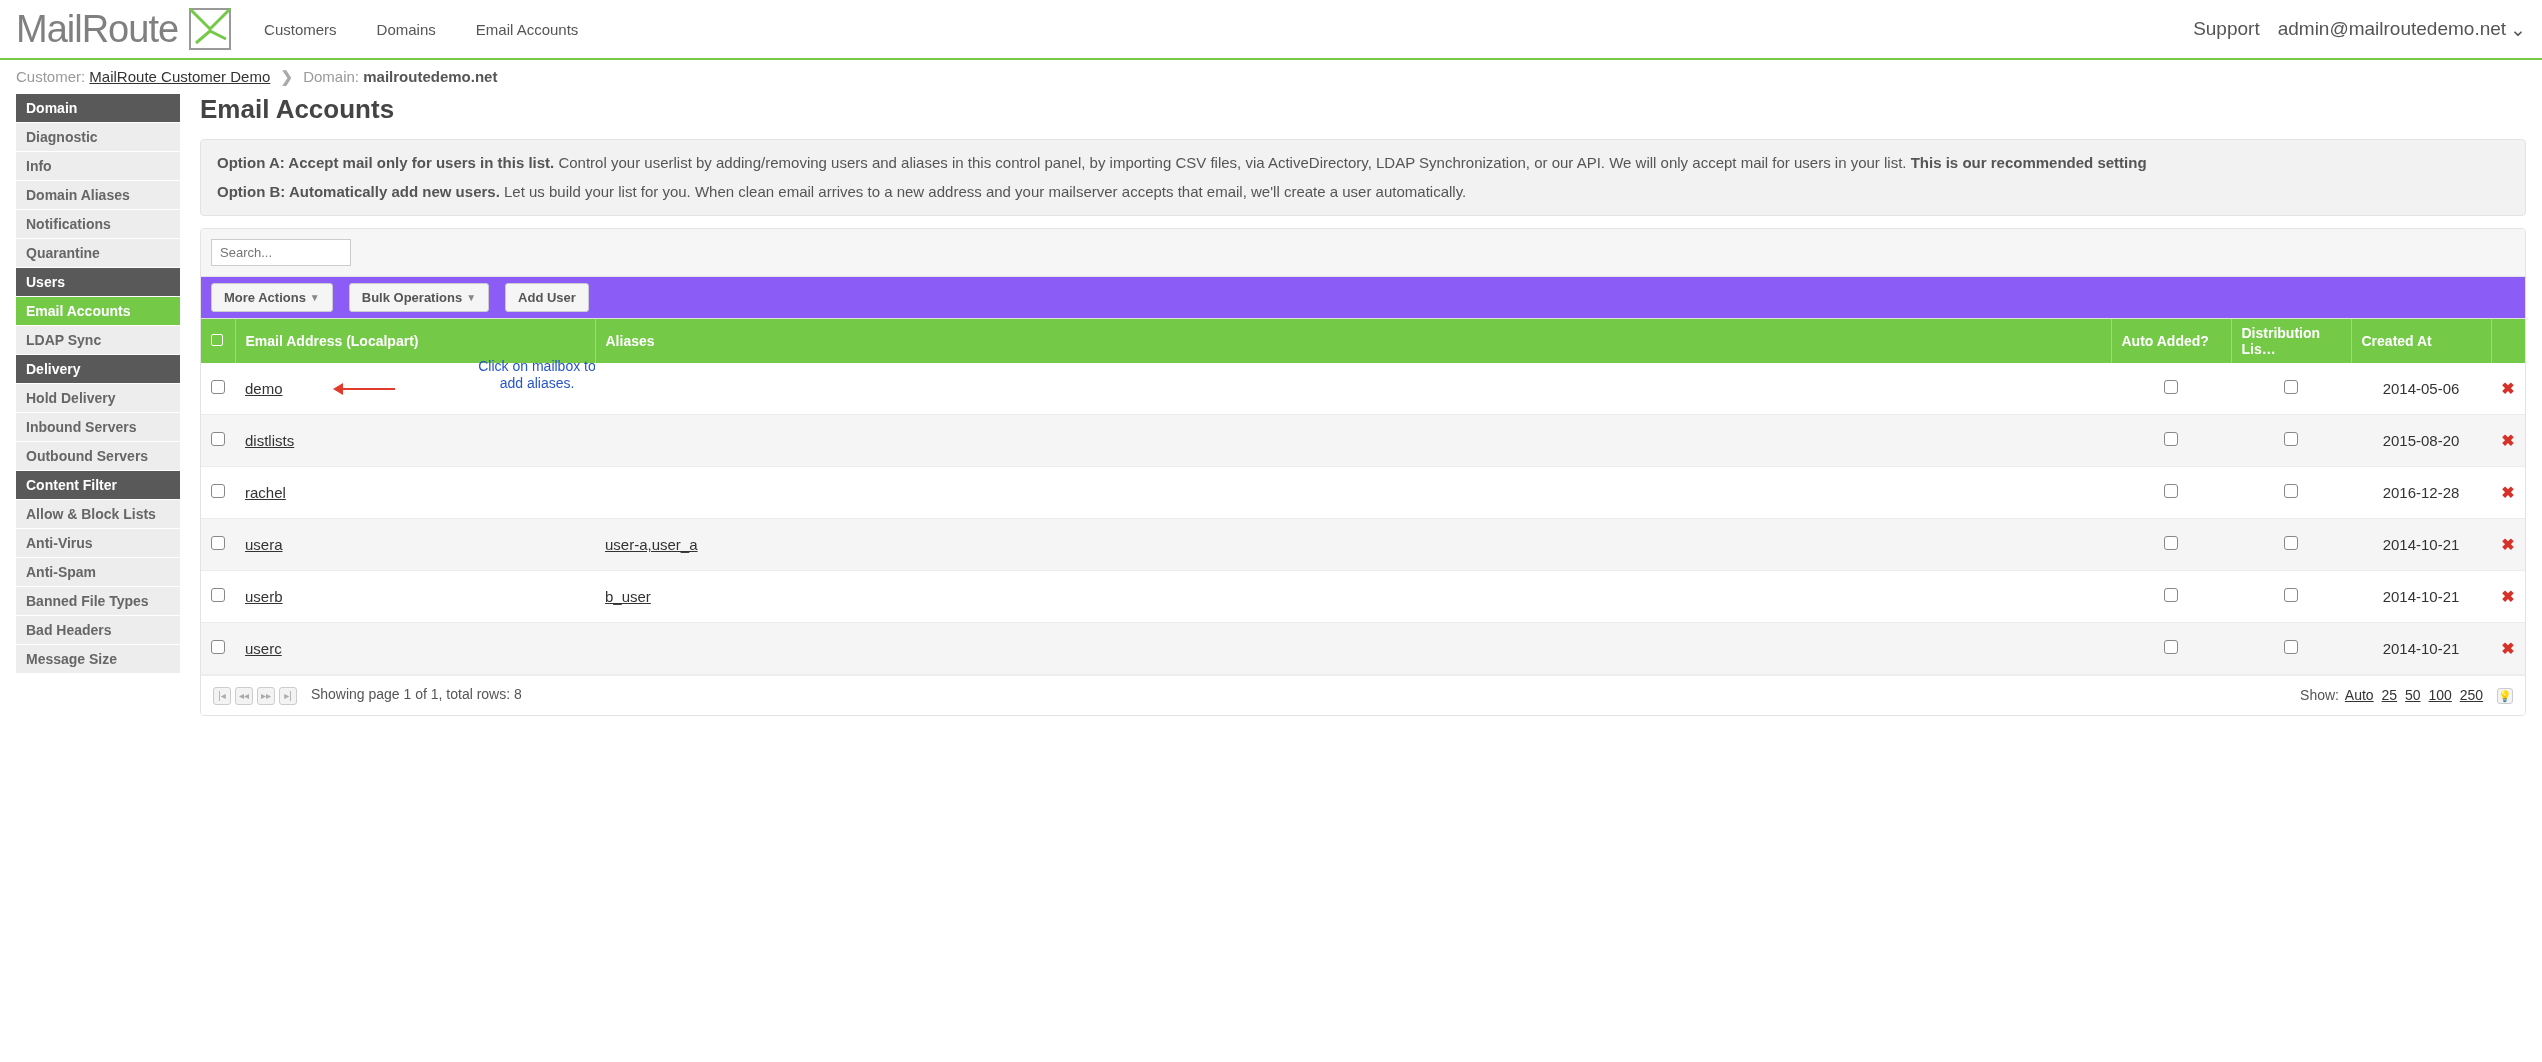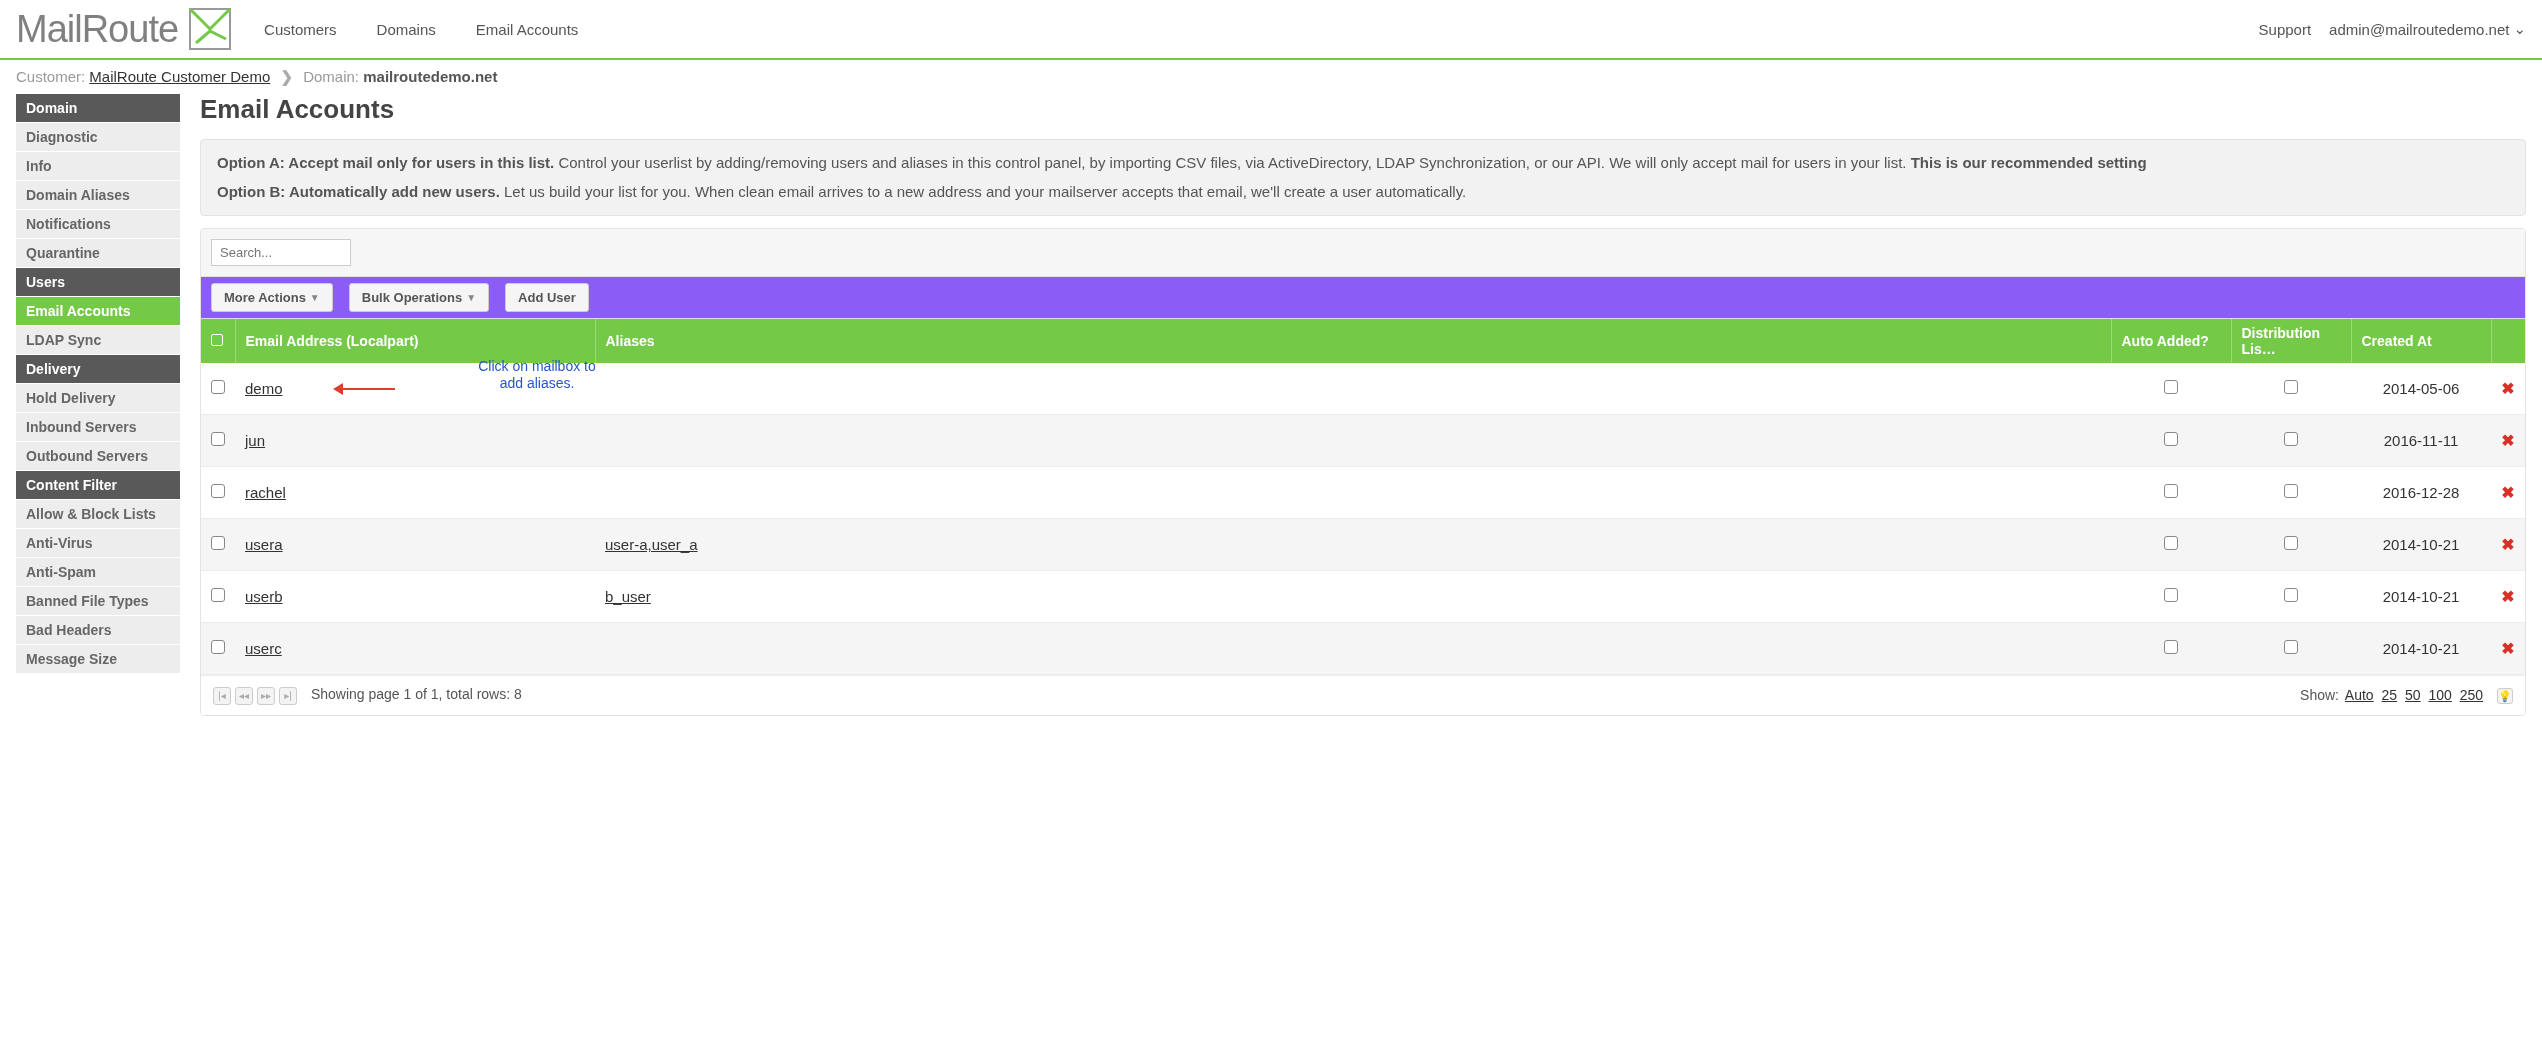--- a/index.html
+++ b/index.html
@@ -6,21 +6,21 @@
 body { font-family: "Helvetica Neue", Helvetica, Arial, sans-serif; font-size: 14px; color: #333; background: #fff; }
 
 
 .header { display: flex; align-items: center; justify-content: space-between; padding: 0 16px 0 16px; height: 60px; border-bottom: 2px solid #74c947; }
 .header-left { display: flex; align-items: center; gap: 30px; }
 .logo { display: flex; align-items: center; gap: 8px; }
 .logo-text { font-size: 38px; font-weight: 400; color: #808080; letter-spacing: -1px; }
 .logo-icon { width: 48px; height: 48px; }
 .topnav { display: flex; gap: 40px; }
 .topnav a { color: #555; text-decoration: none; font-size: 15px; font-weight: 500; cursor: pointer; }
-.header-right { display: flex; align-items: center; gap: 18px; font-size: 15px; color: #555; }
+.header-right { display: flex; align-items: center; gap: 18px; font-size: 19px; color: #555; }
 .user-dropdown { display: flex; align-items: center; gap: 4px; cursor: pointer; }
 
 
 .breadcrumb { padding: 8px 16px; font-size: 15px; color: #555; }
 .breadcrumb a { color: #333; text-decoration: underline; cursor: pointer; }
 .breadcrumb .sep { color: #aaa; margin: 0 6px; font-weight: bold; }
 .breadcrumb .label { color: #999; }
 
 
 .layout { display: flex; padding: 0 16px 16px 16px; gap: 20px; align-items: flex-start; }
@@ -219,25 +219,25 @@
               <td class="col-sel"><span class="chk"></span></td>
               <td class="col-email" style="position:relative"><a class="email-link">demo</a><span class="annot-arrow"></span><span class="annot-text">Click on mailbox to add aliases.</span></td>
               <td class="col-aliases"></td>
               <td class="col-auto"><span class="chk"></span></td>
               <td class="col-dist"><span class="chk"></span></td>
               <td class="col-created">2014-05-06</td>
               <td class="col-del"><span class="del-x">✖</span></td>
             </tr>
             <tr>
               <td class="col-sel"><span class="chk"></span></td>
-              <td class="col-email" style="position:relative"><a class="email-link">jun</a></td>
-              <td class="col-aliases"></td>
-              <td class="col-auto"><span class="chk"></span></td>
-              <td class="col-dist"><span class="chk"></span></td>
-              <td class="col-created">2016-11-11</td>
+              <td class="col-email" style="position:relative"><a class="email-link">distlists</a></td>
+              <td class="col-aliases"></td>
+              <td class="col-auto"><span class="chk"></span></td>
+              <td class="col-dist"><span class="chk"></span></td>
+              <td class="col-created">2015-08-20</td>
               <td class="col-del"><span class="del-x">✖</span></td>
             </tr>
             <tr>
               <td class="col-sel"><span class="chk"></span></td>
               <td class="col-email" style="position:relative"><a class="email-link">rachel</a></td>
               <td class="col-aliases"></td>
               <td class="col-auto"><span class="chk"></span></td>
               <td class="col-dist"><span class="chk"></span></td>
               <td class="col-created">2016-12-28</td>
               <td class="col-del"><span class="del-x">✖</span></td>

